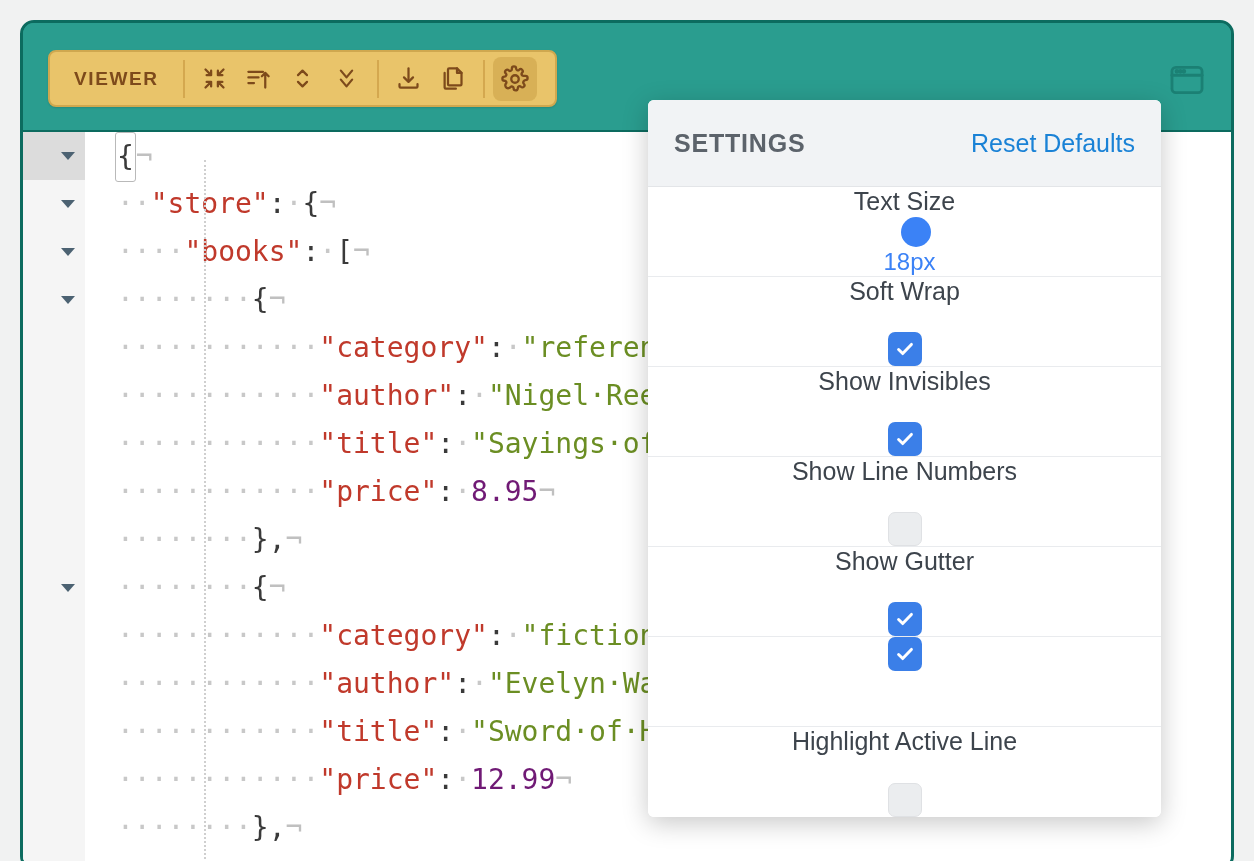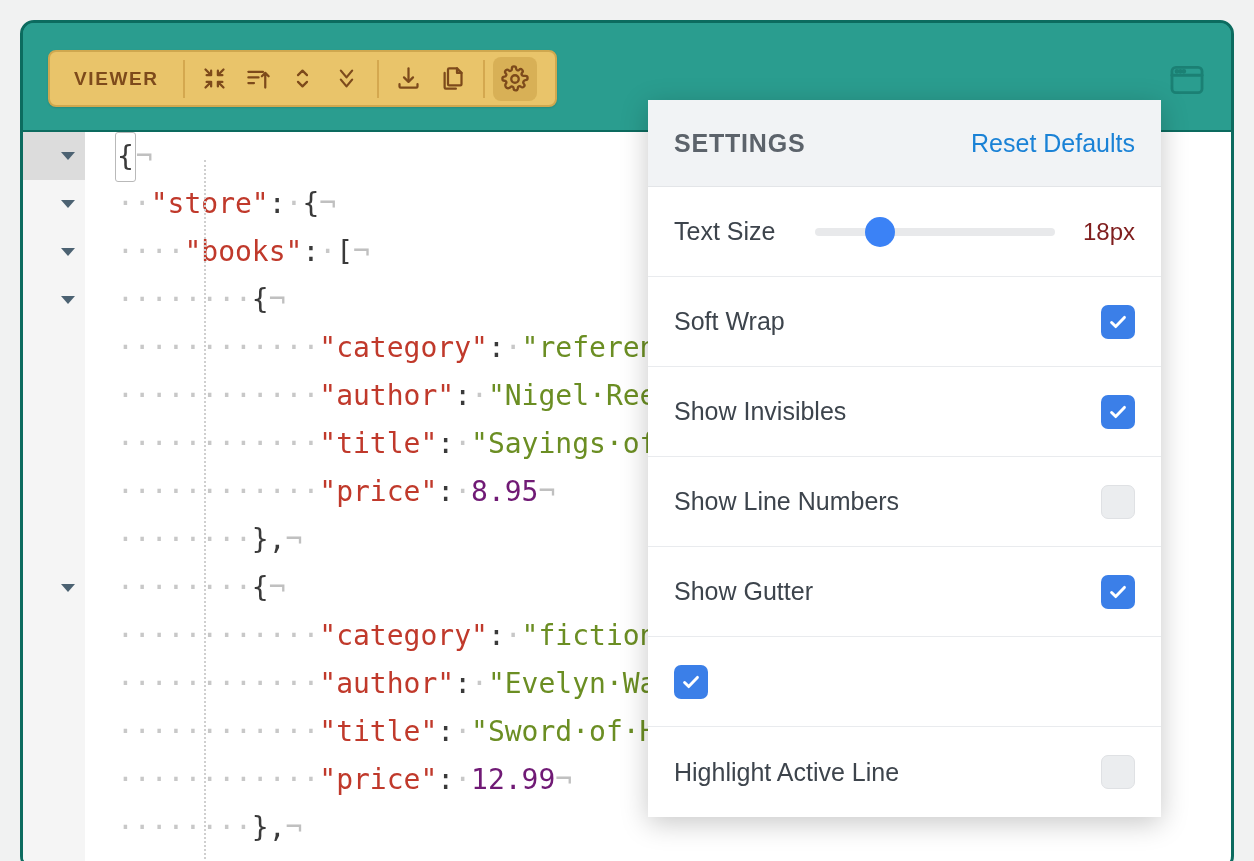--- a/index.html
+++ b/index.html
@@ -175,21 +175,21 @@
     padding: 0 1px;
     margin-left: -2px;
   }
 
   
   .settings-panel {
     position: absolute;
     left: 648px;
     top: 100px;
     width: 513px;
-    border-radius: 0;
+    border-radius: 6px;
     background: #ffffff;
     box-shadow: 0 6px 26px rgba(0,0,0,0.22);
     overflow: hidden;
     z-index: 40;
   }
 
   .settings-header {
     display: flex;
     align-items: center;
     justify-content: space-between;
@@ -214,20 +214,21 @@
   }
 
   .srow {
     display: flex;
     align-items: center;
     justify-content: space-between;
     height: 90px;
     padding: 0 26px;
     border-bottom: 1px solid #e9ebee;
     background: #fff;
+    flex-direction: column;
   }
   .srow:last-child { border-bottom: none; align-items: center; }
 
   .srow-label {
     color: #3d444c;
     font-size: 25px;
   }
 
   
   .slider-wrap {
@@ -247,21 +248,21 @@
   }
   .slider-thumb {
     position: absolute;
     width: 30px; height: 30px;
     border-radius: 50%;
     background: #3b82f6;
     top: 50%;
     transform: translate(-50%, -50%);
   }
   .slider-value {
-    color: #7f1d1d;
+    color: #3b82f6;
     font-size: 24px;
     min-width: 62px;
     text-align: right;
   }
 
   
   .cbox {
     width: 34px; height: 34px;
     border-radius: 7px;
     flex: none;

